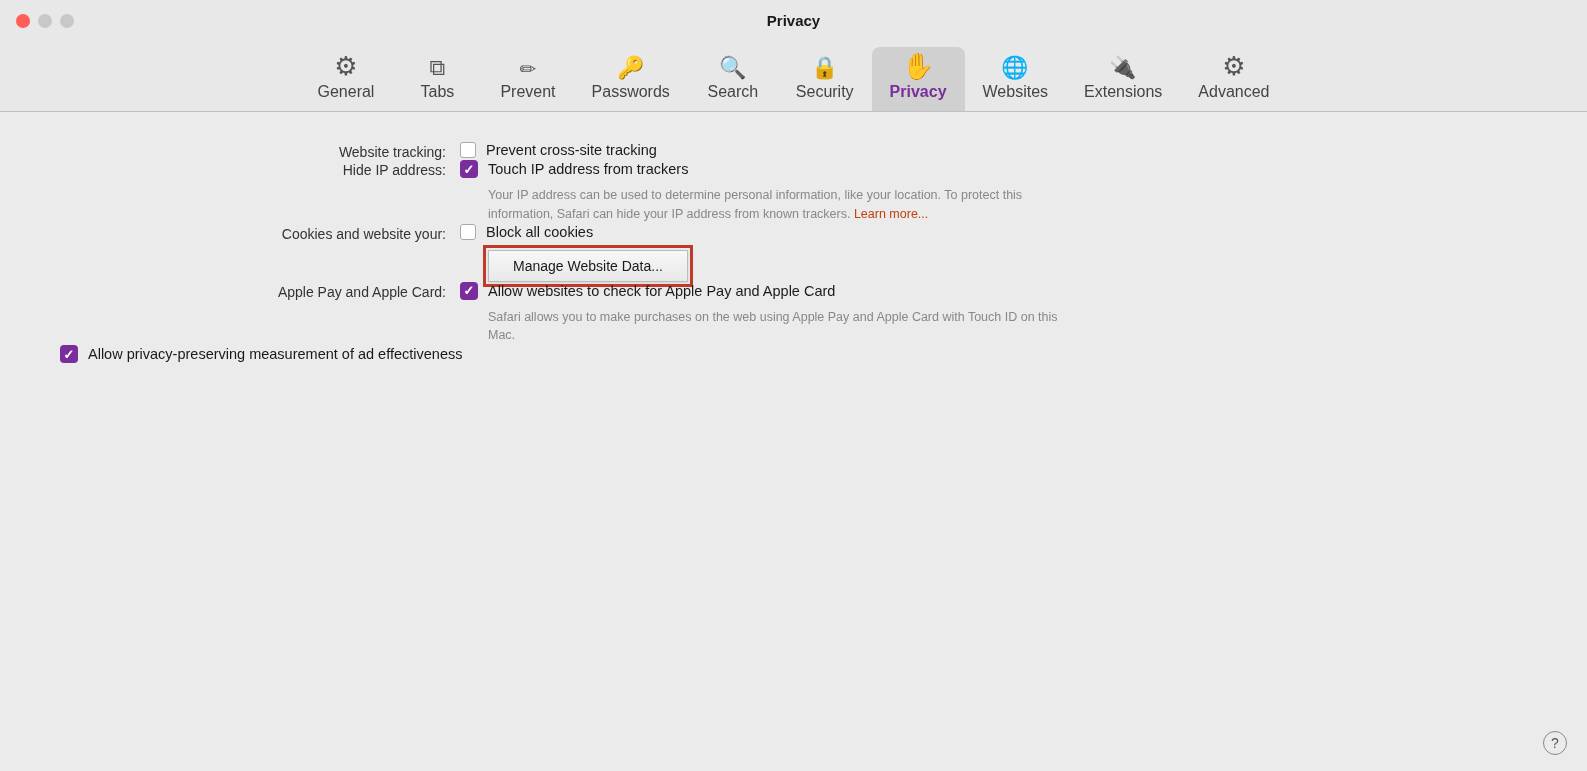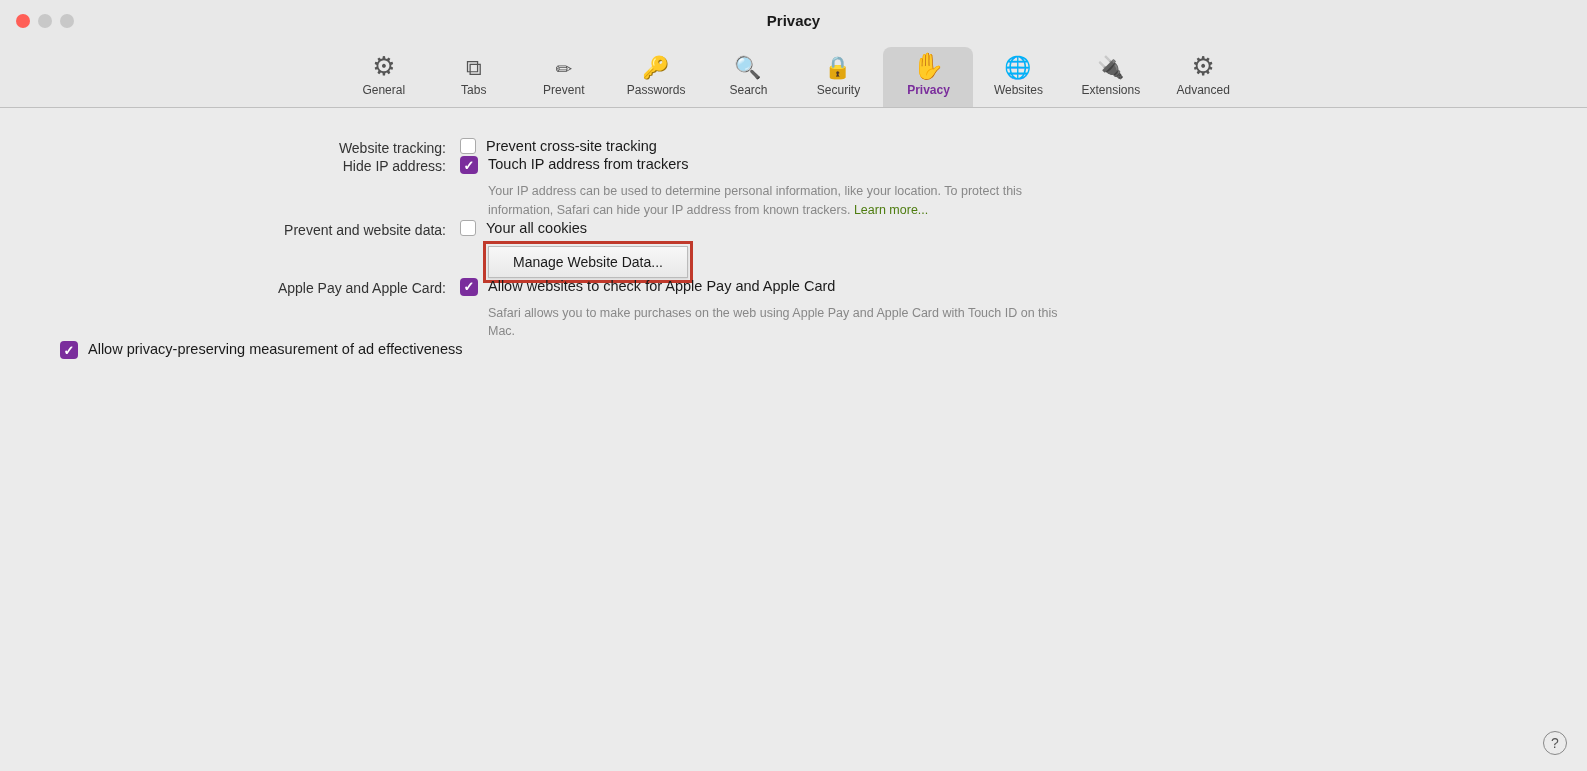--- a/index.html
+++ b/index.html
@@ -84,21 +84,21 @@
     .toolbar-item .icon {
       font-size: 26px;
       line-height: 1;
     }
 
     .toolbar-item.active .icon {
       color: #7a2d9c;
     }
 
     .toolbar-item .label {
-      font-size: 12px;
+      font-size: 16px;
       color: #444;
       white-space: nowrap;
     }
 
     .toolbar-item.active .label {
       color: #7a2d9c;
       font-weight: 600;
     }
 
     
@@ -130,20 +130,21 @@
     }
 
     .setting-control {
       display: flex;
       flex-direction: column;
       gap: 8px;
     }
 
     .setting-inline {
       display: flex;
+      align-items: center;
       gap: 10px;
     }
 
     
     .checkbox-unchecked {
       width: 16px;
       height: 16px;
       border: 1.5px solid #aaa;
       border-radius: 3px;
       background: white;
@@ -173,21 +174,21 @@
 
     .setting-description {
       font-size: 12.5px;
       color: #888;
       max-width: 580px;
       line-height: 1.5;
       margin-left: 28px;
     }
 
     .setting-description a {
-      color: #4d7c0f;
+      color: #c2410c;
       text-decoration: none;
     }
 
     
     .manage-btn-wrapper {
       margin-left: 28px;
       margin-top: 2px;
     }
 
     .manage-btn {
@@ -297,25 +298,25 @@
           <span class="setting-text">Touch IP address from trackers</span>
         </div>
         <div class="setting-description">
           <span>Your IP address can be used to determine personal information, like your location. To protect this information, Safari can hide your IP address from known trackers.</span>
           <a href="#">Learn more...</a>
         </div>
       </div>
     </div>
 
     <div class="setting-row">
-      <span class="setting-label">Prevent and website data:</span>
+      <span class="setting-label">Cookies and website your:</span>
       <div class="setting-control">
         <div class="setting-inline">
           <div class="checkbox-unchecked"></div>
-          <span class="setting-text">Your all cookies</span>
+          <span class="setting-text">Block all cookies</span>
         </div>
         <div class="manage-btn-wrapper">
           <button class="manage-btn">Manage Website Data...</button>
         </div>
       </div>
     </div>
 
     <div class="setting-row">
       <span class="setting-label">Apple Pay and Apple Card:</span>
       <div class="setting-control">

